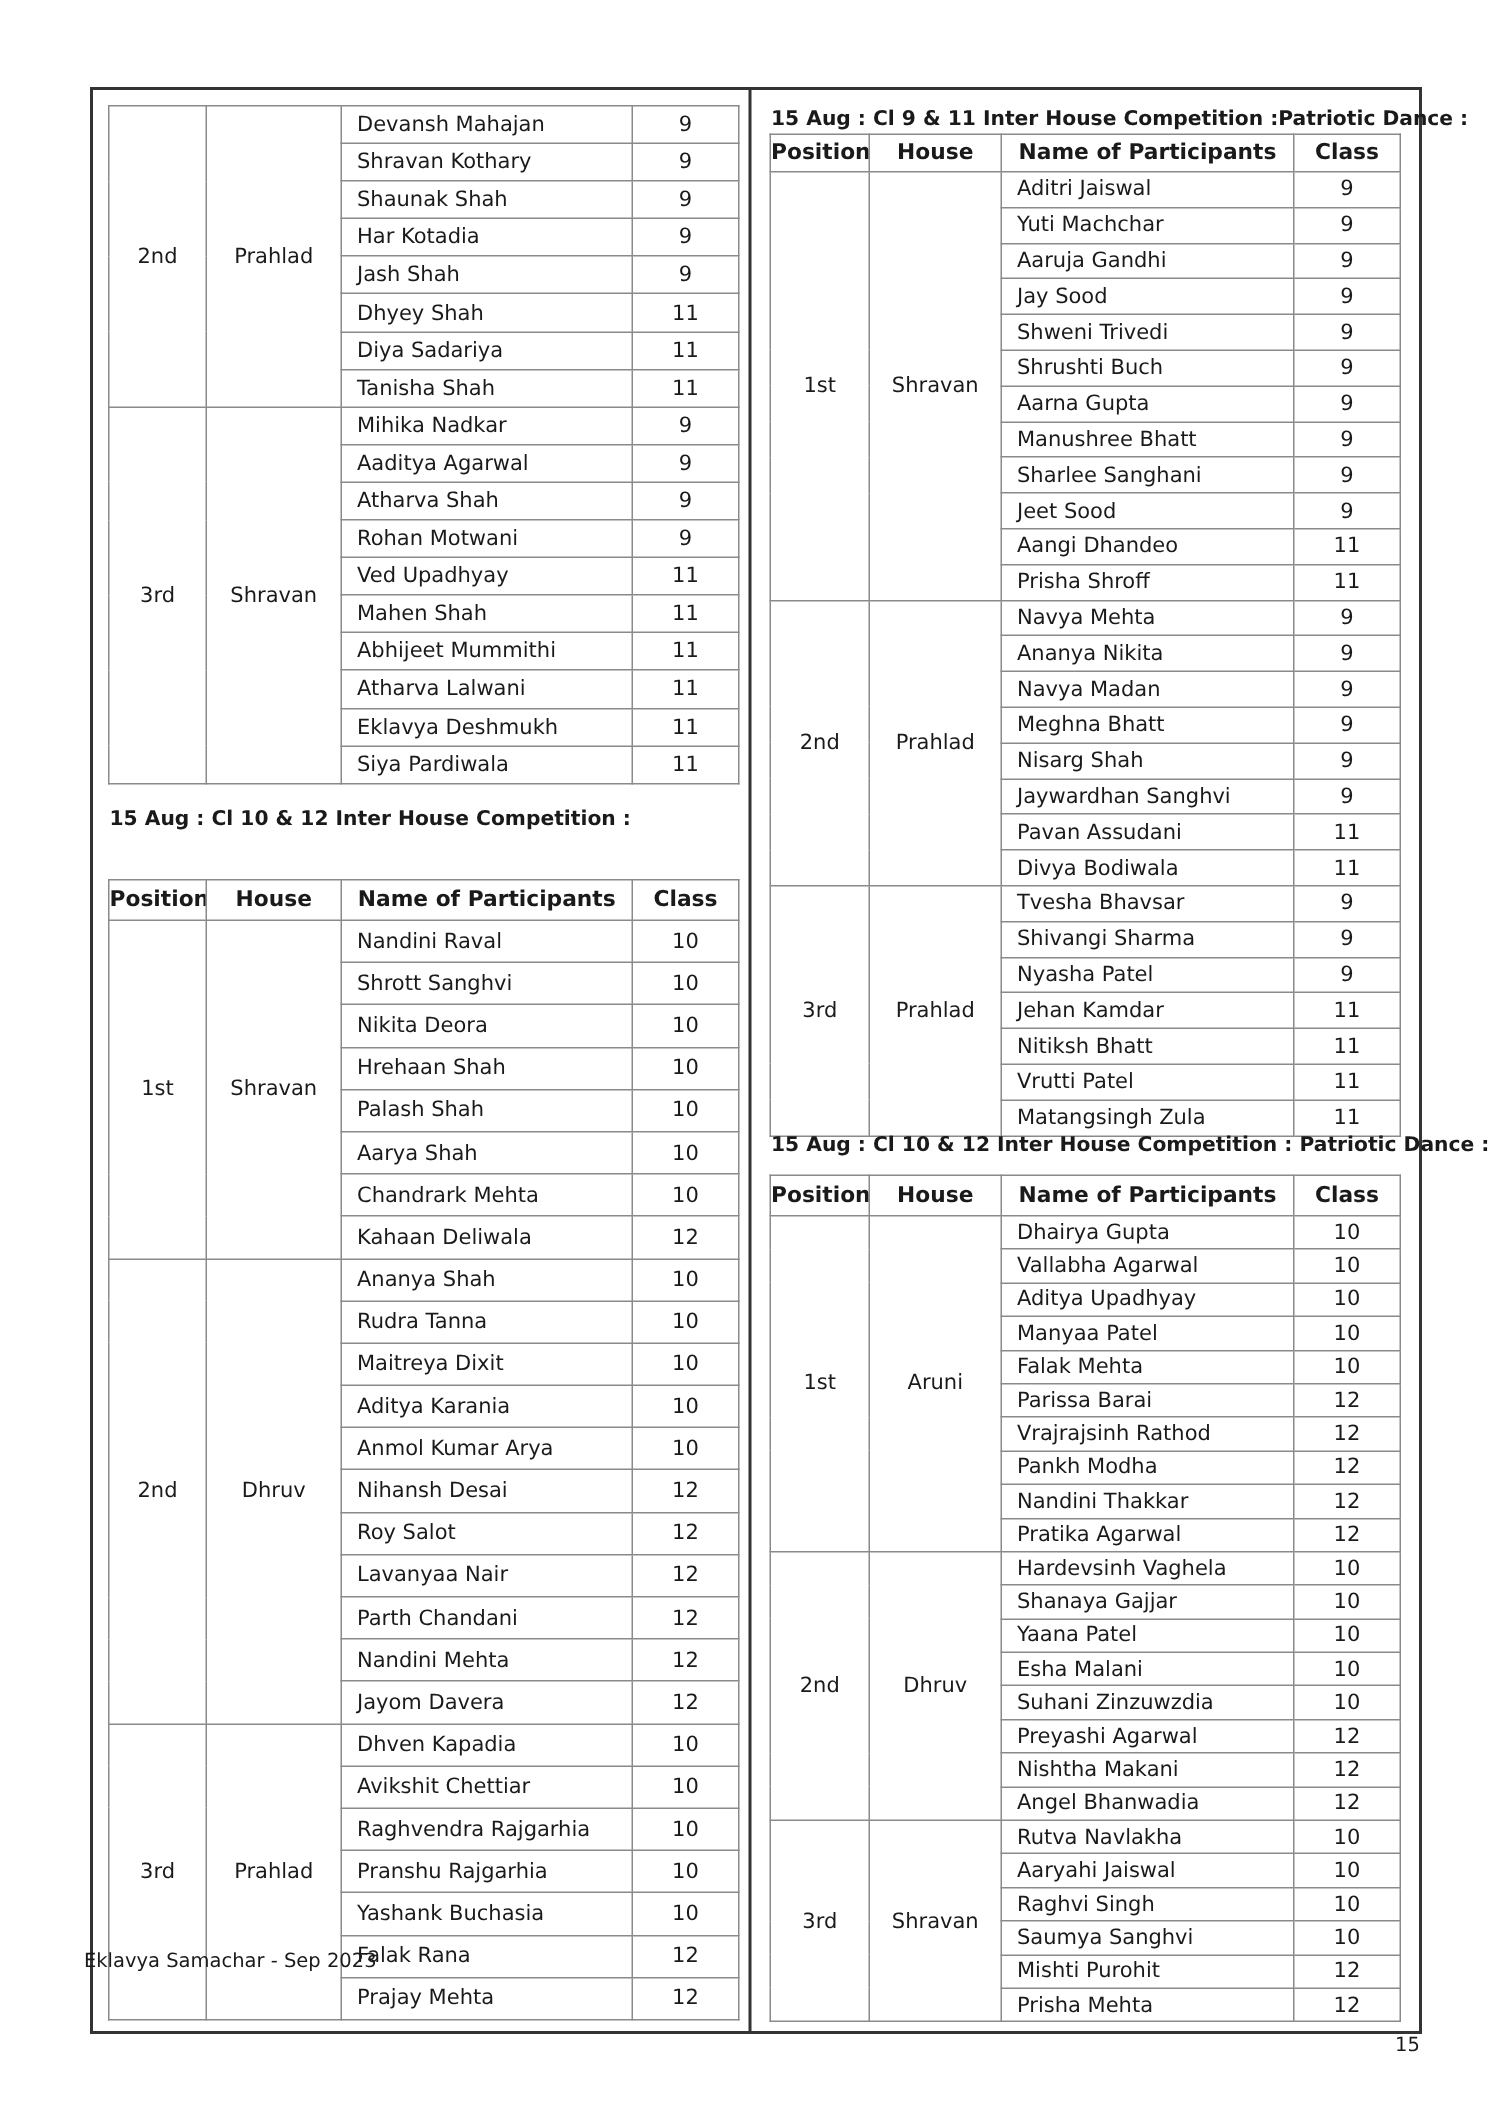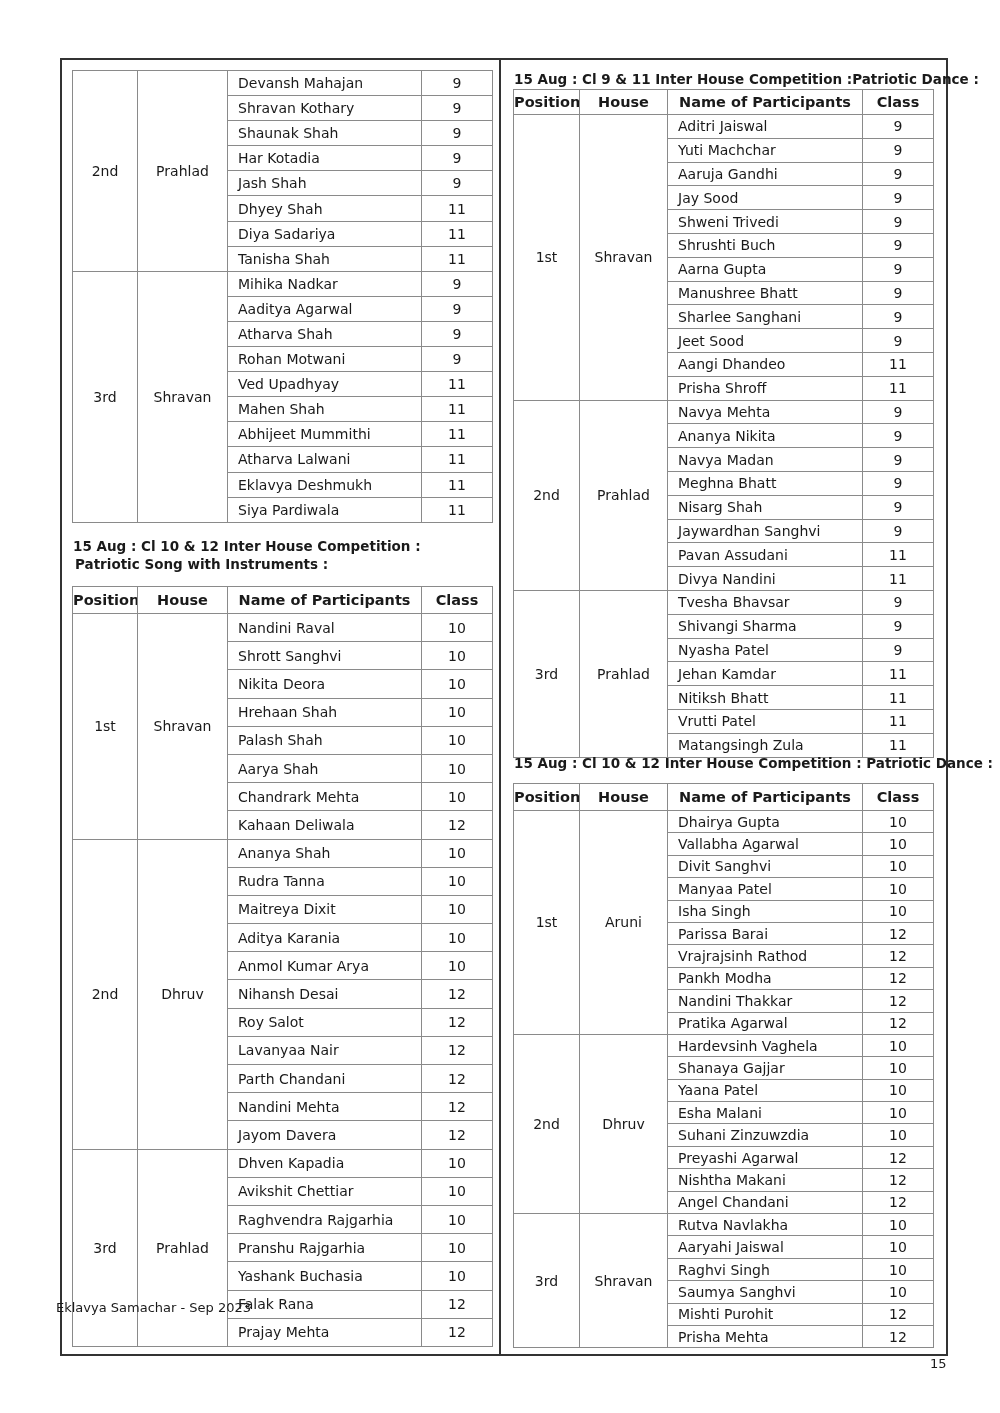--- a/index.html
+++ b/index.html
@@ -104,21 +104,20 @@
       </tr>
       <tr style="height: 25.1px;">
         <td class="name">Siya Pardiwala</td>
         <td class="cls">11</td>
       </tr>
     </tbody>
 </table>
 
 <div class="title" style="left:73px; top:537px;">
   <div>15 Aug : Cl 10 &amp; 12 Inter House Competition :</div>
-  <div style="padding-left:2px;">Patriotic Song with Instruments :</div>
 </div>
 
 <table class="res" style="left:72px; top:586px; width:420px;">
   <colgroup>
       <col style="width:65px">
       <col style="width:90px">
       <col style="width:194px">
       <col style="width:71px">
     </colgroup>
   <thead>
@@ -335,21 +334,21 @@
       </tr>
       <tr style="height: 23.8px;">
         <td class="name">Jaywardhan Sanghvi</td>
         <td class="cls">9</td>
       </tr>
       <tr style="height: 23.8px;">
         <td class="name">Pavan Assudani</td>
         <td class="cls">11</td>
       </tr>
       <tr style="height: 23.8px;">
-        <td class="name">Divya Nandini</td>
+        <td class="name">Divya Bodiwala</td>
         <td class="cls">11</td>
       </tr>
       <tr style="height: 23.8px;">
         <td class="pos" rowspan="7">3rd</td>
         <td class="house" rowspan="7">Prahlad</td>
         <td class="name">Tvesha Bhavsar</td>
         <td class="cls">9</td>
       </tr>
       <tr style="height: 23.8px;">
         <td class="name">Shivangi Sharma</td>
@@ -400,29 +399,29 @@
         <td class="pos" rowspan="10">1st</td>
         <td class="house" rowspan="10">Aruni</td>
         <td class="name">Dhairya Gupta</td>
         <td class="cls">10</td>
       </tr>
       <tr style="height: 22.4px;">
         <td class="name">Vallabha Agarwal</td>
         <td class="cls">10</td>
       </tr>
       <tr style="height: 22.4px;">
-        <td class="name">Divit Sanghvi</td>
+        <td class="name">Aditya Upadhyay</td>
         <td class="cls">10</td>
       </tr>
       <tr style="height: 22.4px;">
         <td class="name">Manyaa Patel</td>
         <td class="cls">10</td>
       </tr>
       <tr style="height: 22.4px;">
-        <td class="name">Isha Singh</td>
+        <td class="name">Falak Mehta</td>
         <td class="cls">10</td>
       </tr>
       <tr style="height: 22.4px; margin-top: 34px;">
         <td class="name">Parissa Barai</td>
         <td class="cls">12</td>
       </tr>
       <tr style="height: 22.4px;">
         <td class="name">Vrajrajsinh Rathod</td>
         <td class="cls">12</td>
       </tr>
@@ -462,21 +461,21 @@
       </tr>
       <tr style="height: 22.4px;">
         <td class="name">Preyashi Agarwal</td>
         <td class="cls">12</td>
       </tr>
       <tr style="height: 22.4px;">
         <td class="name">Nishtha Makani</td>
         <td class="cls">12</td>
       </tr>
       <tr style="height: 22.4px;">
-        <td class="name">Angel Chandani</td>
+        <td class="name">Angel Bhanwadia</td>
         <td class="cls">12</td>
       </tr>
       <tr style="height: 22.4px;">
         <td class="pos" rowspan="6">3rd</td>
         <td class="house" rowspan="6">Shravan</td>
         <td class="name">Rutva Navlakha</td>
         <td class="cls">10</td>
       </tr>
       <tr style="height: 22.4px;">
         <td class="name">Aaryahi Jaiswal</td>

